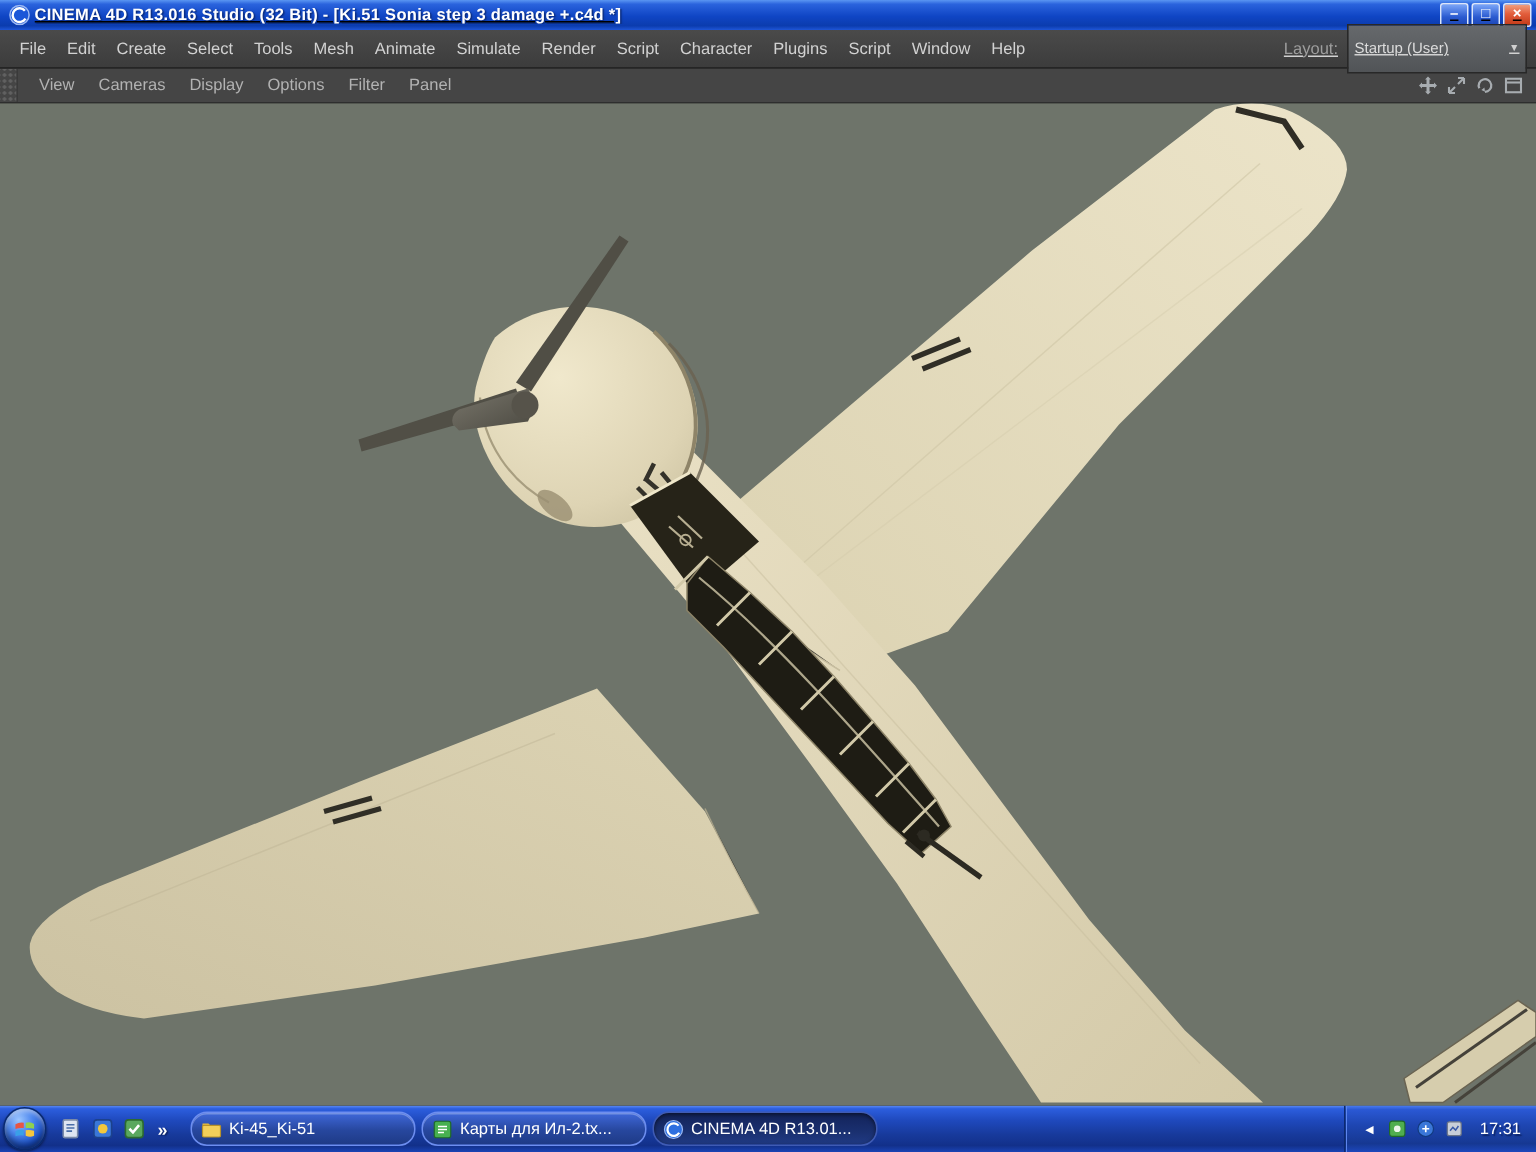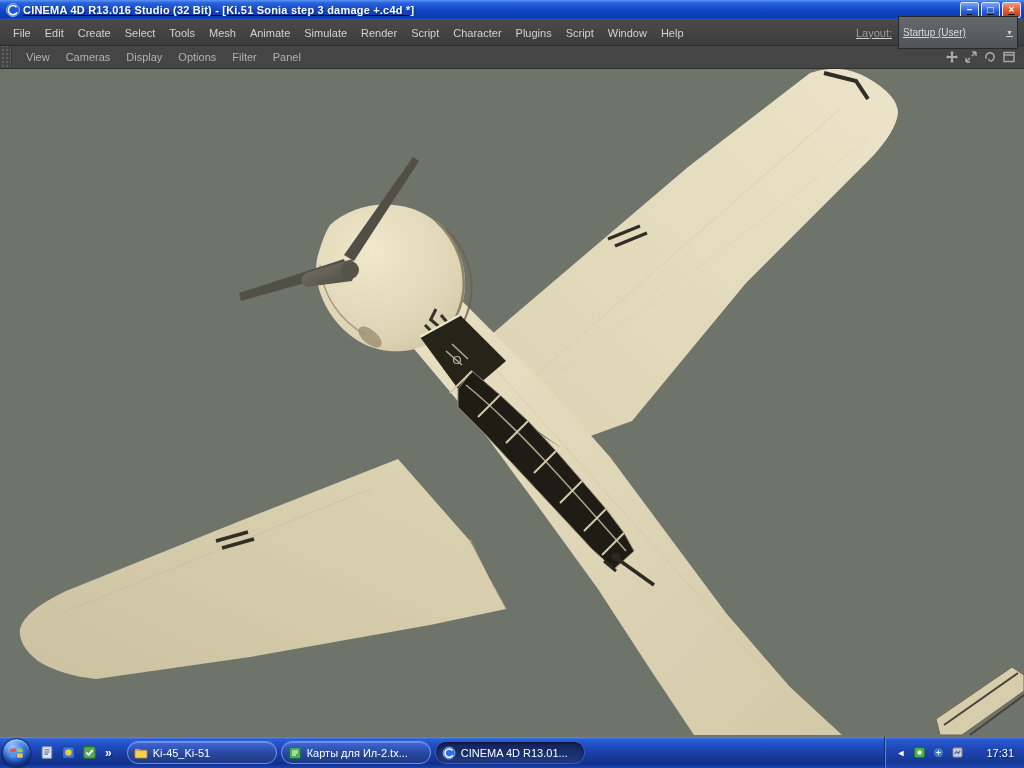--- a/index.html
+++ b/index.html
@@ -90,21 +90,21 @@
   }
   .task-btn svg{ flex:0 0 auto; }
   .task-label{ overflow:hidden; text-overflow:clip; }
   .tray{
     margin-left:auto; height:100%; display:flex; align-items:center; gap:6px;
     padding:0 10px 0 12px; color:#fff;
     background:linear-gradient(180deg,#4b7df0 0%,#2a58d4 9%,#1e46b2 42%,#163892 82%,#1d47bc 100%);
     border-left:1px solid #0d2a70; box-shadow:inset 1px 0 0 #5d86ee;
   }
   .tray-chevron{ font-size:9px; color:#fff; padding-right:2px; }
-  .tray-clock{ font-size:11px; color:#fff; margin-left:16px; text-shadow:1px 1px 1px #0a2060; }
+  .tray-clock{ font-size:11px; color:#fff; margin-left:4px; text-shadow:1px 1px 1px #0a2060; }
 </style>
 </head>
 <body>
 
 <div class="titlebar">
   <svg class="app-icon" viewBox="0 0 14 14">
     <circle cx="7" cy="7" r="6.4" fill="#1c57d8"></circle>
     <circle cx="7" cy="7" r="6.4" fill="none" stroke="#9db9f2" stroke-width="1"></circle>
     <path d="M10.6 4.2 A4.6 4.6 0 1 0 11 9.4" fill="none" stroke="#fff" stroke-width="1.6"></path>
   </svg>

